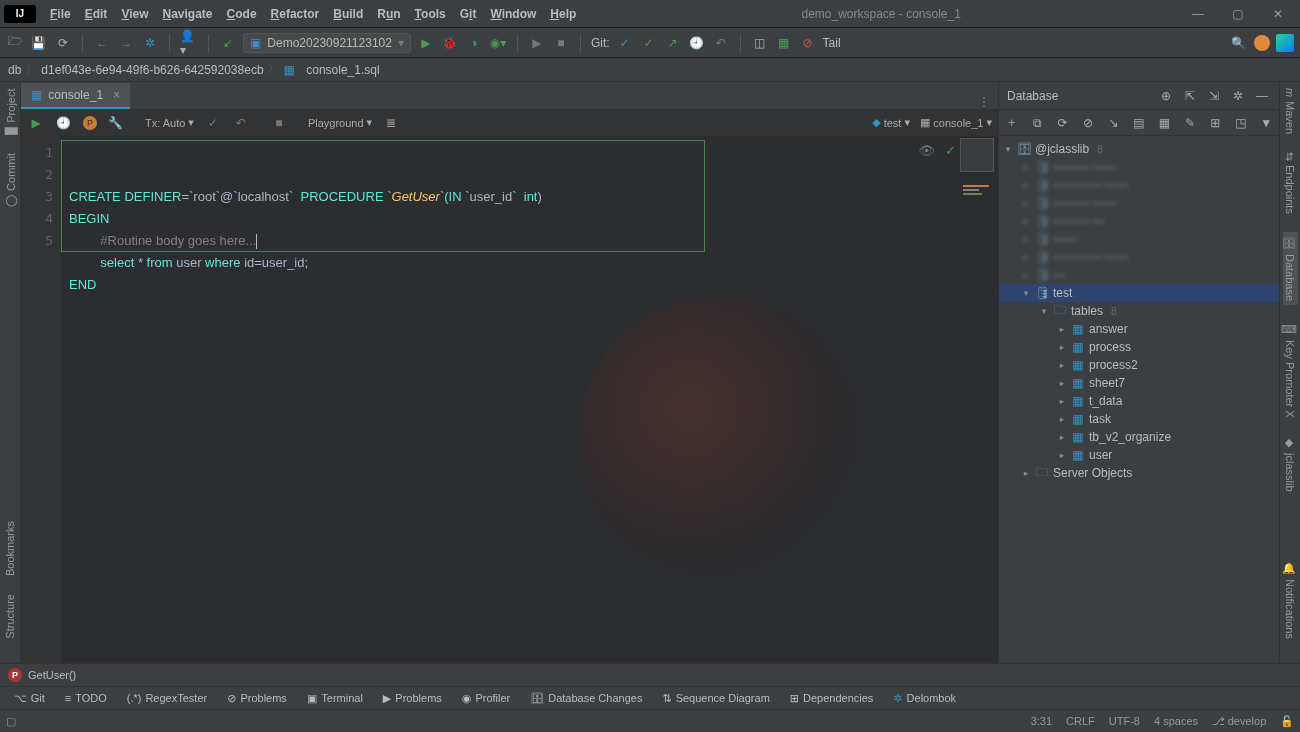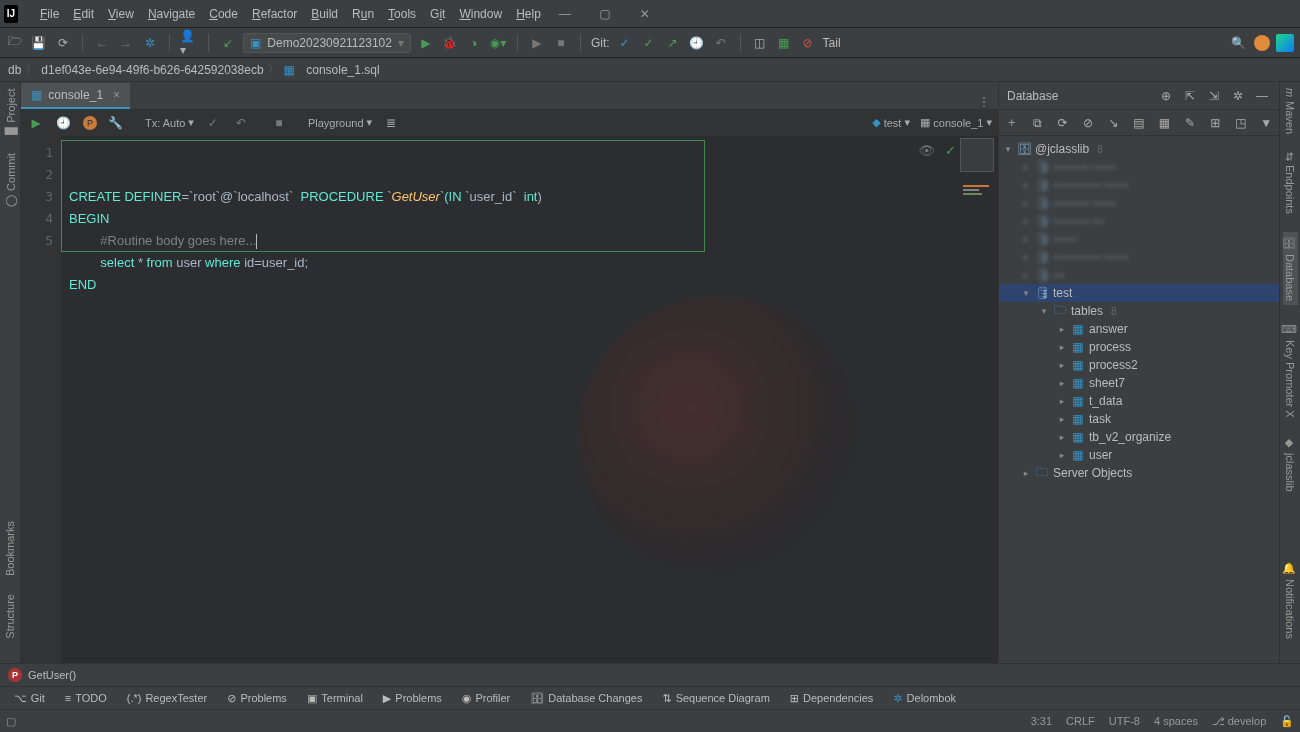--- a/index.html
+++ b/index.html
@@ -1,19 +1,19 @@
 <!DOCTYPE html>
 <html><head>
 <meta charset="utf-8">
 <style>
 * { box-sizing: border-box; margin: 0; padding: 0; font-family: "Segoe UI", Arial, sans-serif; }
 html, body { width: 1300px; height: 732px; background: #2b2d30; color: #bbbbbb; overflow: hidden; font-size: 12px; }
 .titlebar { height: 28px; background: #3c3f41; display: flex; align-items: center; padding: 0 4px; border-bottom: 1px solid #1e1f22; }
-.titlebar .logo { width: 14px; height: 18px; background: #000; color: #fff; display:flex;align-items:center;justify-content:center;font-weight:bold;font-size:10px;border-radius:2px;margin-right:16px;text-align:right;}
-.menubar { display: flex; gap: 2px; }
+.titlebar .logo { width: 32px; height: 18px; background: #000; color: #fff; display:flex;align-items:center;justify-content:center;font-weight:bold;font-size:10px;border-radius:2px;margin-right:8px;text-align:right;}
+.menubar { display: flex; gap: 2px; font-weight: bold; }
 .menubar span { padding: 3px 6px; cursor: pointer; }
 .menubar span u { text-decoration: underline; }
 .title-text { flex: 1; text-align: center; color: #888; font-size: 12px; }
 .winctrls { display: flex; gap: 4px; }
 .winctrls div { width: 36px; height: 20px; display:flex;align-items:center;justify-content:center; color:#999; cursor:pointer;}
 .toolbar { height: 30px; background: #3c3f41; display: flex; align-items: center; padding: 0 6px; gap: 6px; border-bottom: 1px solid #1e1f22;}
 .toolbar .sep { width:1px; height:18px; background:#555; margin:0 4px;}
 .tbicon { width:18px;height:18px; display:flex;align-items:center;justify-content:center; color:#aaa; cursor:pointer;}
 .toolbar .combo { background:#45494a; border:1px solid #555; padding:2px 6px; border-radius:3px; display:flex;align-items:center;gap:6px;}
 .toolbar .run-combo { min-width: 150px; }
@@ -82,20 +82,21 @@
     <span><u>N</u>avigate</span>
     <span><u>C</u>ode</span>
     <span><u>R</u>efactor</span>
     <span><u>B</u>uild</span>
     <span>R<u>u</u>n</span>
     <span><u>T</u>ools</span>
     <span>G<u>i</u>t</span>
     <span><u>W</u>indow</span>
     <span><u>H</u>elp</span>
   </div>
+  <div class="title-text">demo_workspace - console_1</div>
   <div class="winctrls">
     <div>—</div>
     <div>▢</div>
     <div>✕</div>
   </div>
 </div>
 
 <div class="toolbar">
   <div class="tbicon">🗁</div>
   <div class="tbicon">💾</div>

